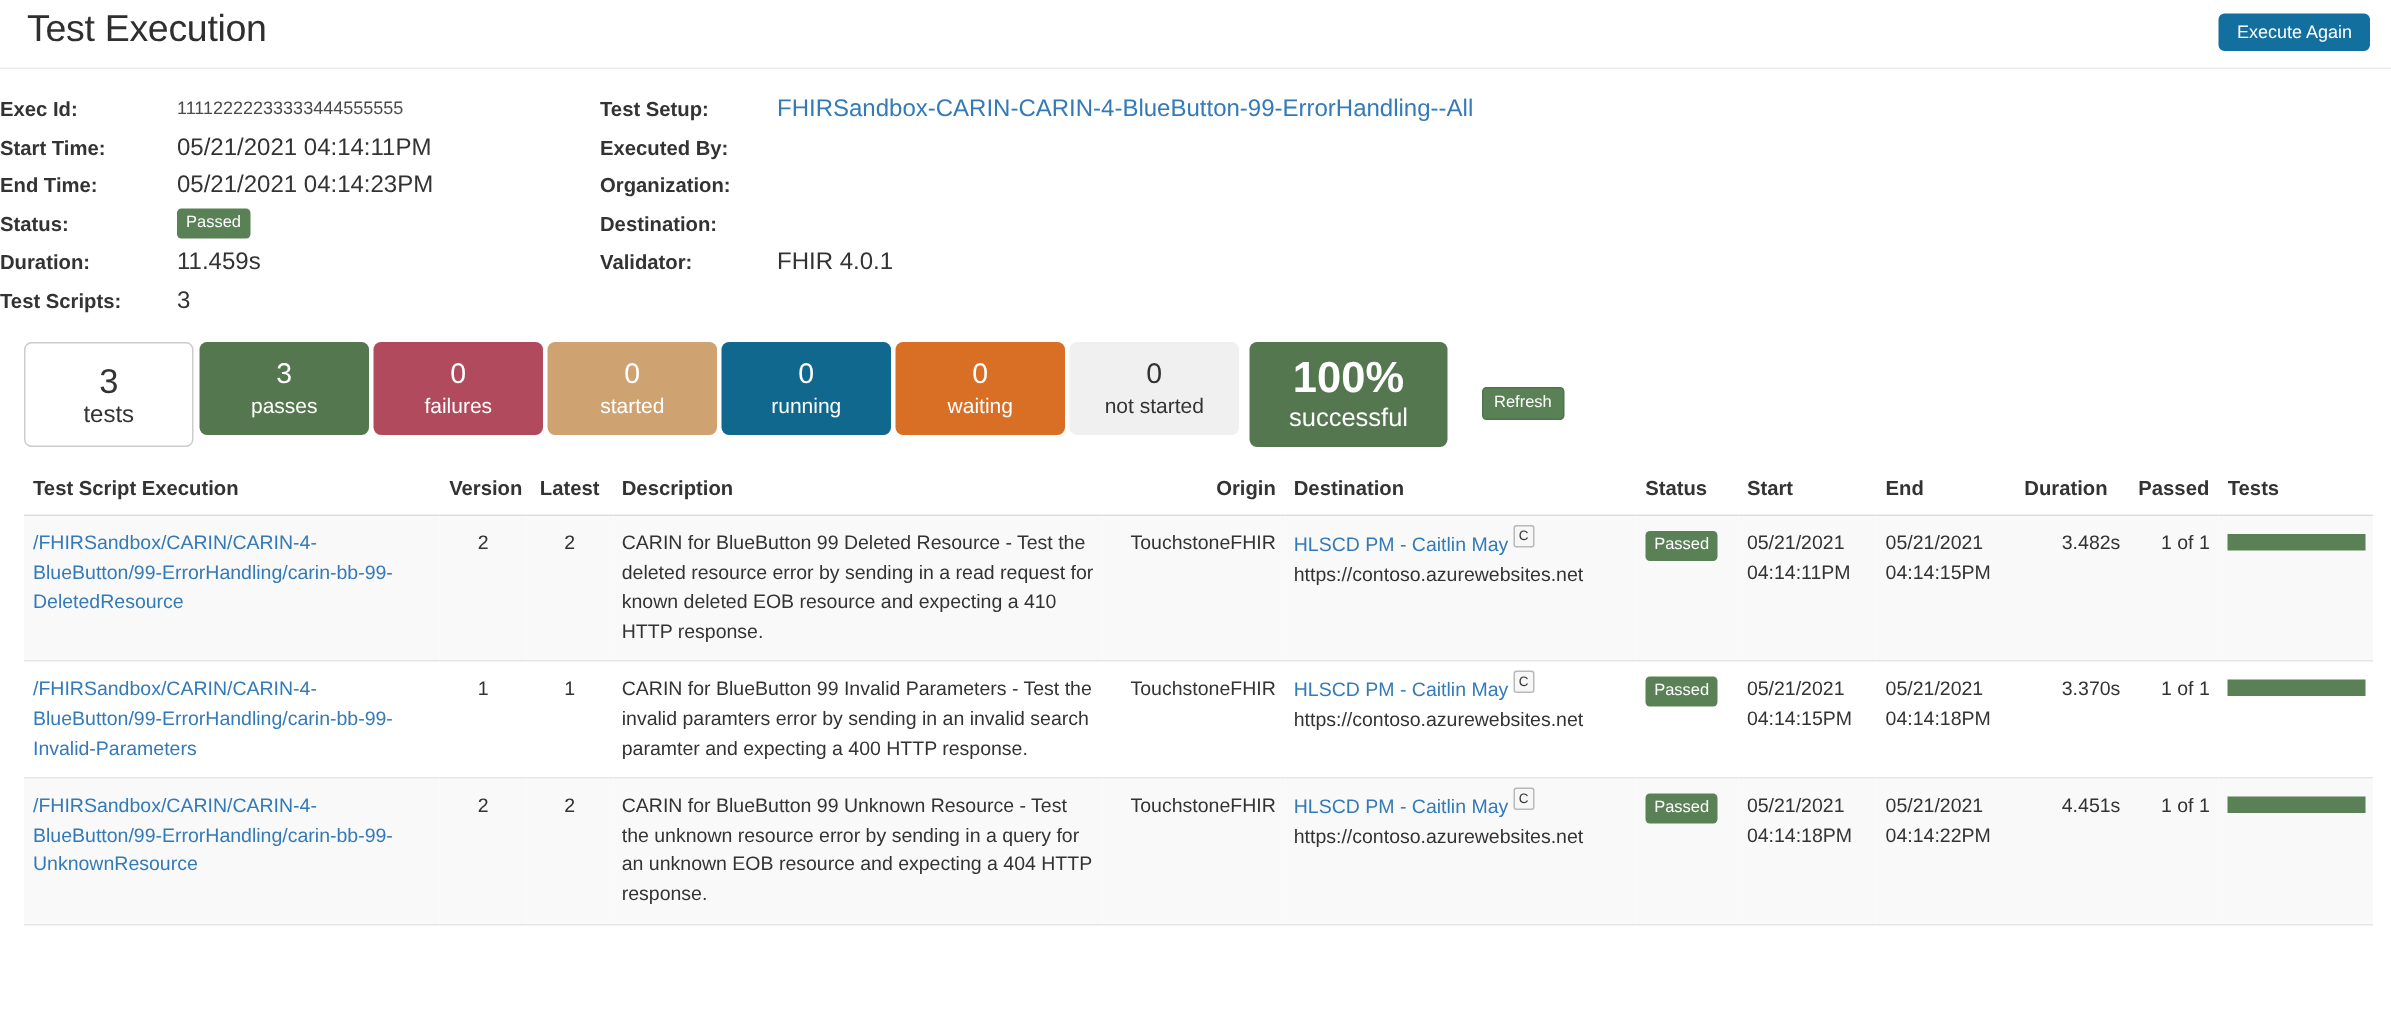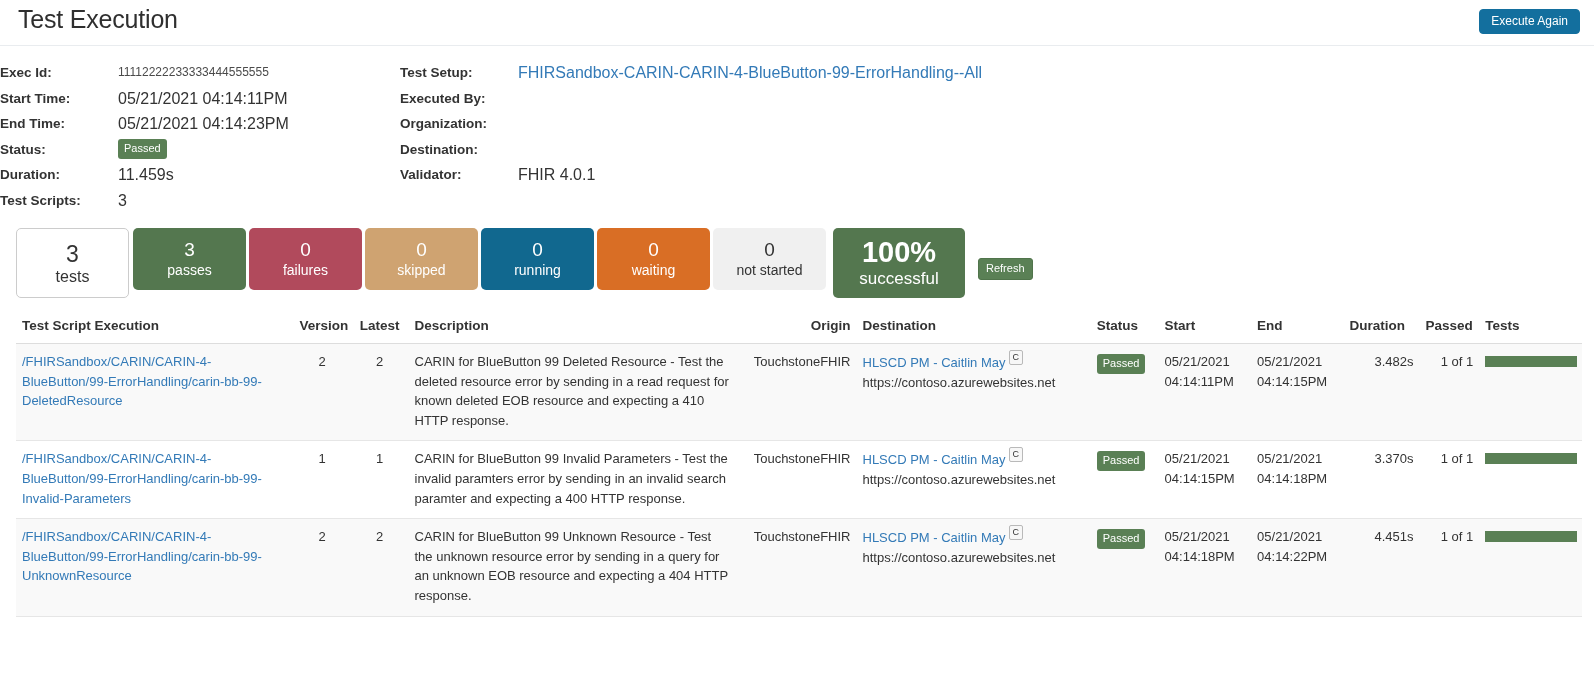--- a/index.html
+++ b/index.html
@@ -148,21 +148,21 @@
     margin-left: 4px;
   }
   .stat-box.successful .stat-num {
     font-size: 29px;
     font-weight: bold;
     line-height: 32px;
   }
   .stat-box.successful .stat-lbl { font-size: 17px; line-height: 22px; }
 
   .refresh-btn {
-    margin-left: 10px;
+    margin-left: 20px;
     margin-top: 30px;
     background: #5a8055;
     border: 1px solid #50744b;
     color: #ffffff;
     font-size: 11px;
     font-family: "Liberation Sans", sans-serif;
     border-radius: 3px;
     padding: 4px 7px 5px 7px;
     line-height: 1;
     cursor: pointer;
@@ -281,21 +281,21 @@
       <div class="stat-box passes" style="background: rgb(84, 119, 79);">
         <div class="stat-num">3</div>
         <div class="stat-lbl">passes</div>
       </div>
       <div class="stat-box failures" style="background: rgb(177, 74, 92);">
         <div class="stat-num">0</div>
         <div class="stat-lbl">failures</div>
       </div>
       <div class="stat-box skipped" style="background: rgb(207, 163, 113);">
         <div class="stat-num">0</div>
-        <div class="stat-lbl">skipped</div>
+        <div class="stat-lbl">started</div>
       </div>
       <div class="stat-box running" style="background: rgb(17, 104, 143);">
         <div class="stat-num">0</div>
         <div class="stat-lbl">running</div>
       </div>
       <div class="stat-box waiting" style="background: rgb(217, 110, 37);">
         <div class="stat-num">0</div>
         <div class="stat-lbl">waiting</div>
       </div>
       <div class="stat-box notstarted">

